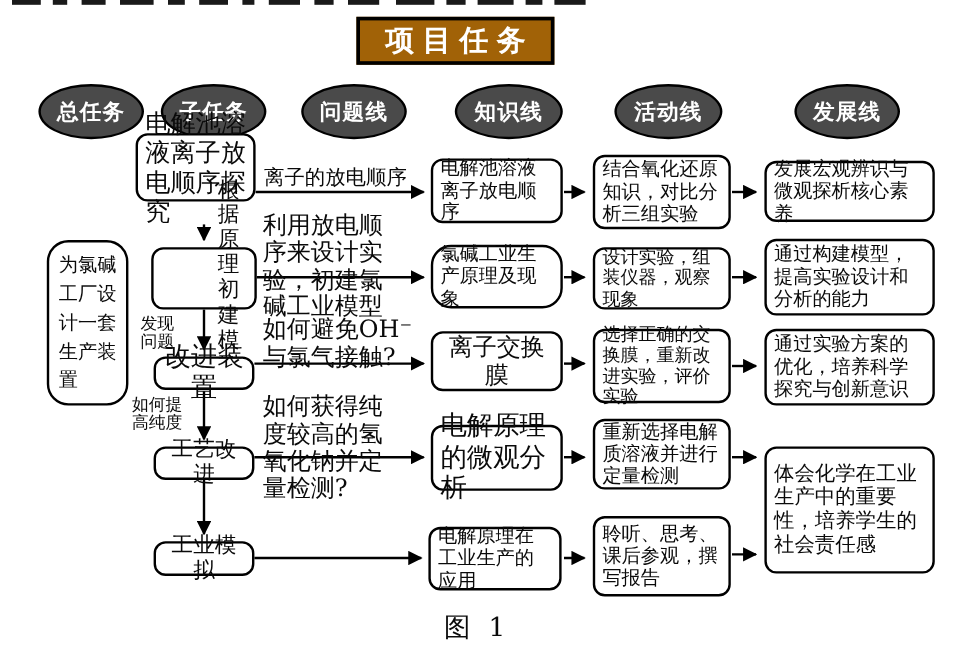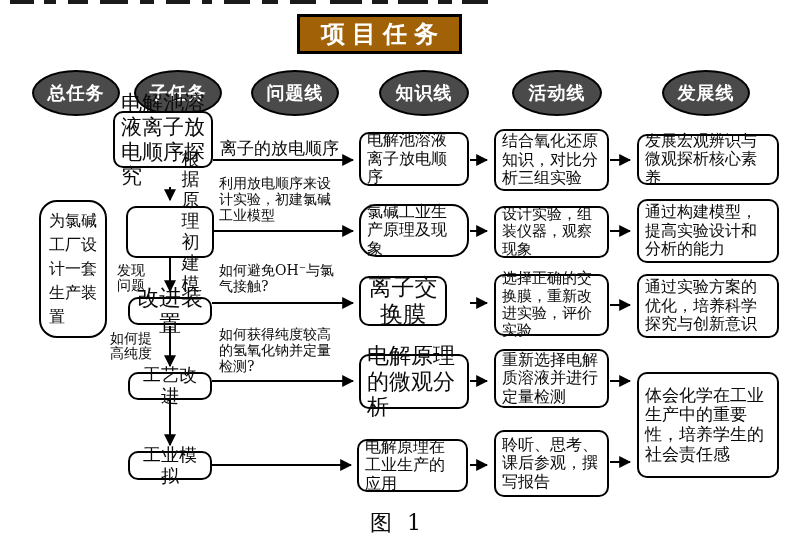--- a/index.html
+++ b/index.html
@@ -20,21 +20,21 @@
     position:absolute;top:70px;height:42px;background:#4a4a4a;border:2px solid #000;
     border-radius:50%;color:#fff;font-size:18px;font-weight:bold;letter-spacing:1px;
     display:flex;align-items:center;justify-content:center;
   }
   .box{
     position:absolute;background:#fff;border:2px solid #000;border-radius:10px;
     display:flex;align-items:center;font-size:16px;line-height:1.16;
     padding:2px 6px;box-sizing:border-box;text-align:left;
   }
   .box.center{justify-content:center;text-align:center;}
-  .lbl{position:absolute;font-size:14px;line-height:1.14;text-align:left;}
+  .lbl{position:absolute;font-size:20px;line-height:1.14;text-align:left;}
   .lbl.small{font-size:14px;line-height:1.1;}
   .caption{position:absolute;left:370px;top:508px;width:70px;font-size:22px;letter-spacing:4px;}
   svg.arrows{position:absolute;left:0;top:0;pointer-events:none;}
 </style>
 </head>
 <body>
 
 <div id="stage">
 
   <div>
@@ -108,21 +108,21 @@
   <div class="lbl small" style="left:117px;top:263px;width:34px;">发现问题</div>
   <div class="lbl small" style="left:110px;top:331px;width:48px;">如何提高纯度</div>
 
   <div class="lbl" style="left:220px;top:139px;width:132px;font-size:17px;">离子的放电顺序</div>
   <div class="lbl" style="left:219px;top:176px;width:119px;">利用放电顺序来设计实验，初建氯碱工业模型</div>
   <div class="lbl" style="left:219px;top:263px;width:126px;">如何避免OH⁻与氯气接触?</div>
   <div class="lbl" style="left:219px;top:327px;width:119px;">如何获得纯度较高的氢氧化钠并定量检测?</div>
 
   <div class="box" style="left:359px;top:132px;width:110px;height:54px;">电解池溶液离子放电顺序</div>
   <div class="box" style="left:359px;top:204px;width:110px;height:53px;border-radius:17px;">氯碱工业生产原理及现象</div>
-  <div class="box center" style="left:359px;top:276px;width:88px;height:50px;font-size:23px;">离子交换膜</div>
+  <div class="box center" style="left:359px;top:276px;width:110px;height:50px;font-size:20px;">离子交换膜</div>
   <div class="box" style="left:359px;top:354px;width:110px;height:55px;font-size:22px;">电解原理的微观分析</div>
   <div class="box" style="left:357px;top:439px;width:111px;height:53px;">电解原理在工业生产的应用</div>
 
   <div class="box" style="left:494px;top:129px;width:115px;height:62px;">结合氧化还原知识，对比分析三组实验</div>
   <div class="box" style="left:494px;top:206px;width:115px;height:52px;font-size:15px;">设计实验，组装仪器，观察现象</div>
   <div class="box" style="left:494px;top:274px;width:115px;height:62px;font-size:15px;">选择正确的交换膜，重新改进实验，评价实验</div>
   <div class="box" style="left:494px;top:349px;width:115px;height:59px;">重新选择电解质溶液并进行定量检测</div>
   <div class="box" style="left:494px;top:430px;width:115px;height:67px;">聆听、思考、课后参观，撰写报告</div>
 
   <div class="box" style="left:637px;top:134px;width:142px;height:51px;">发展宏观辨识与微观探析核心素养</div>

